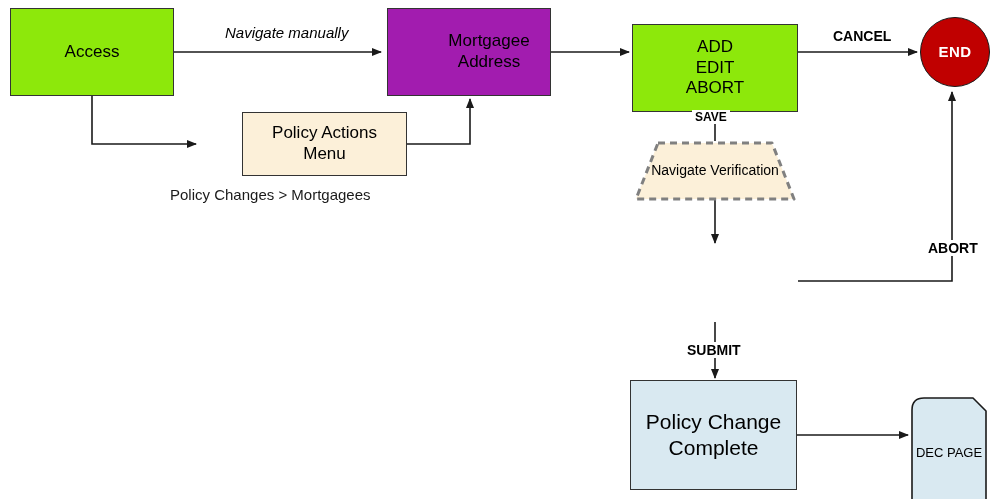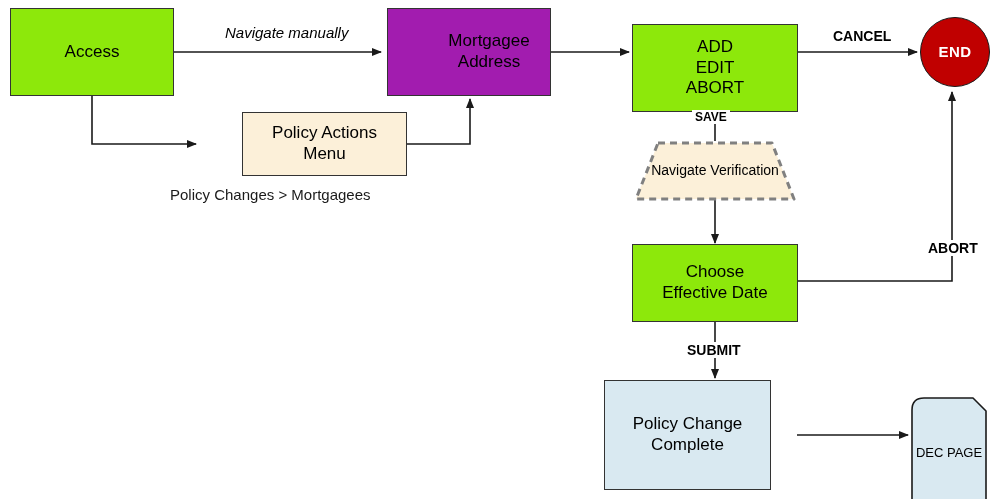--- a/index.html
+++ b/index.html
@@ -166,26 +166,22 @@
   <div class="trapwrap" style="left:633px; top:140px; width:164px; height:62px;">
     <svg width="164" height="62" viewBox="0 0 164 62">
       <polygon points="25,3 139,3 161,59 3,59" fill="#FCF0D9" stroke="#808080" stroke-width="3" stroke-dasharray="7,5" stroke-linejoin="round"></polygon>
     </svg>
     <div class="traptext" style="font-size:14px;">
       <span class="ln">Navigate</span>
       <span class="ln">Verification</span>
     </div>
   </div>
 
-  <div class="node rect green" style="left:632px; top:244px; width:166px; height:78px; font-size:17px;">
-    <span class="ln">Choose</span>
-    <span class="ln">Effective Date</span>
-  </div>
-
-  <div class="node rect blue" style="left:604px; top:380px; width:167px; height:110px; font-size:17px;">
+
+  <div class="node rect blue" style="left:630px; top:380px; width:167px; height:110px; font-size:21px;">
     <span class="ln">Policy Change</span>
     <span class="ln">Complete</span>
   </div>
 
   <div class="docwrap" style="left:910px; top:396px; width:78px; height:114px;">
     <svg width="78" height="114" viewBox="0 0 78 114">
       <path d="M14,2 L63,2 L76,15 L76,112 L2,112 L2,14 Q2,2 14,2 Z" fill="#D9E9F1" stroke="#1a1a1a" stroke-width="1.6" stroke-linejoin="round"></path>
     </svg>
     <div class="doctext" style="font-size:13px;">
       <span class="ln">DEC</span>

